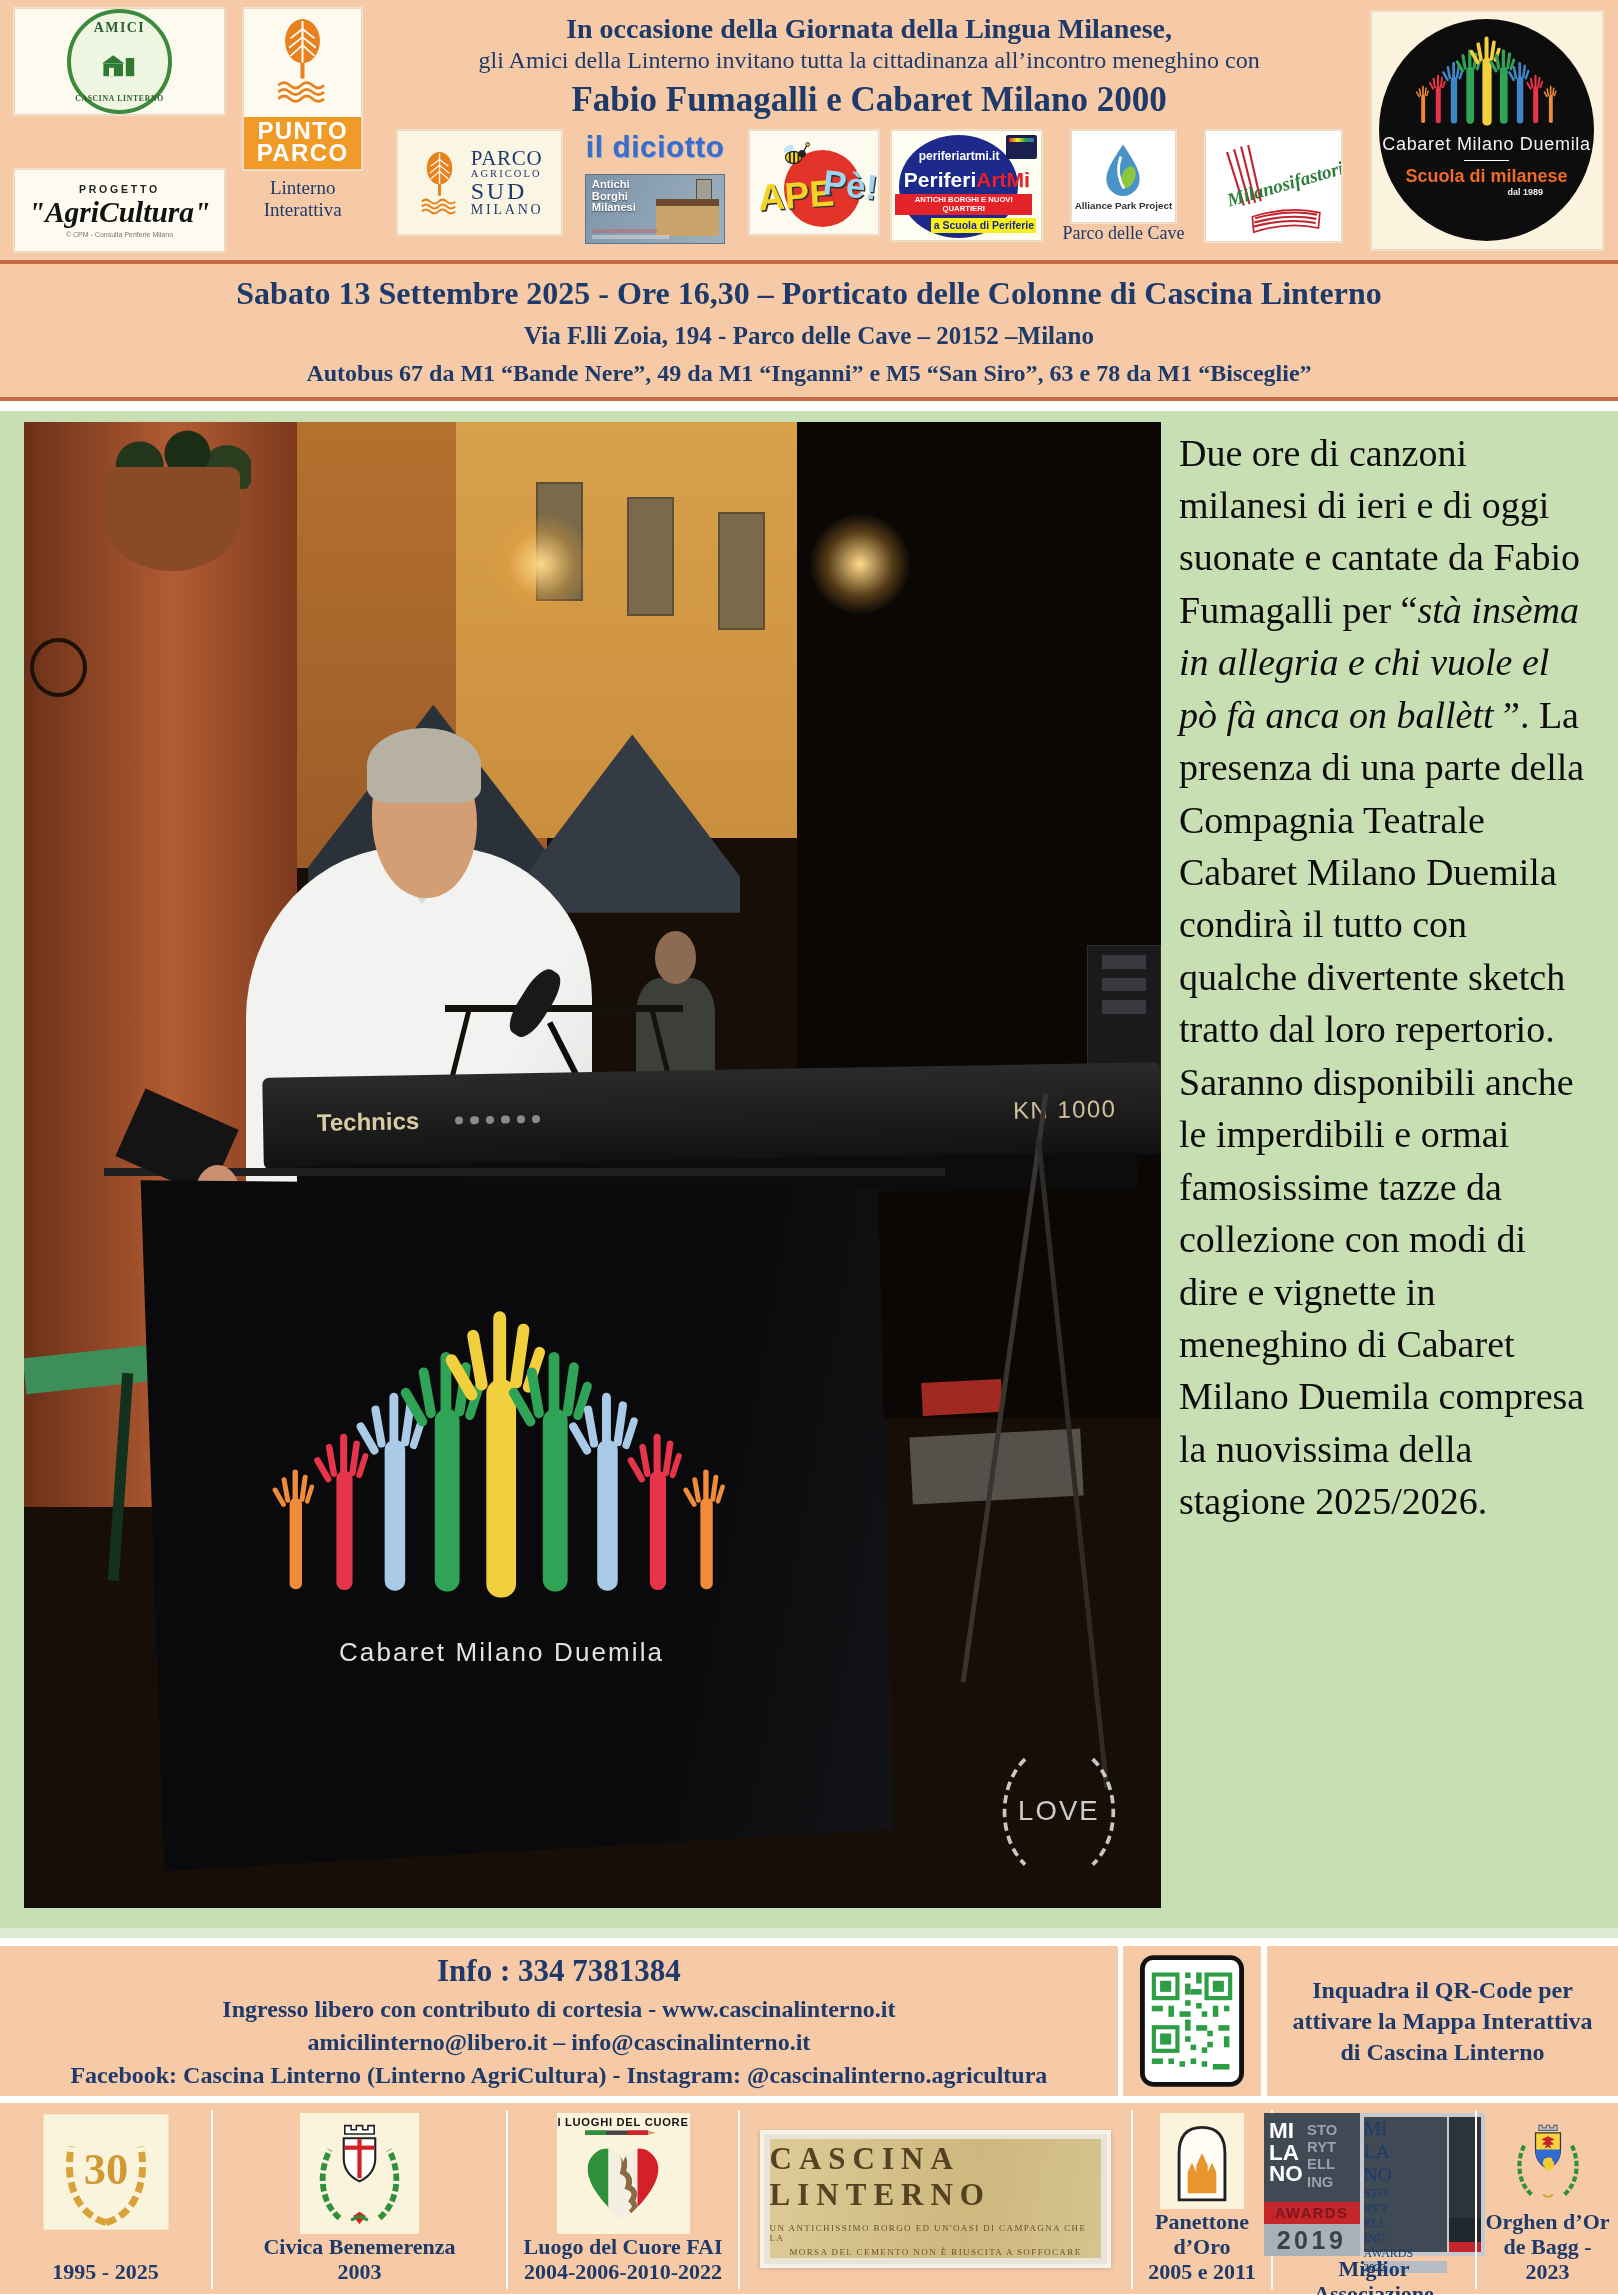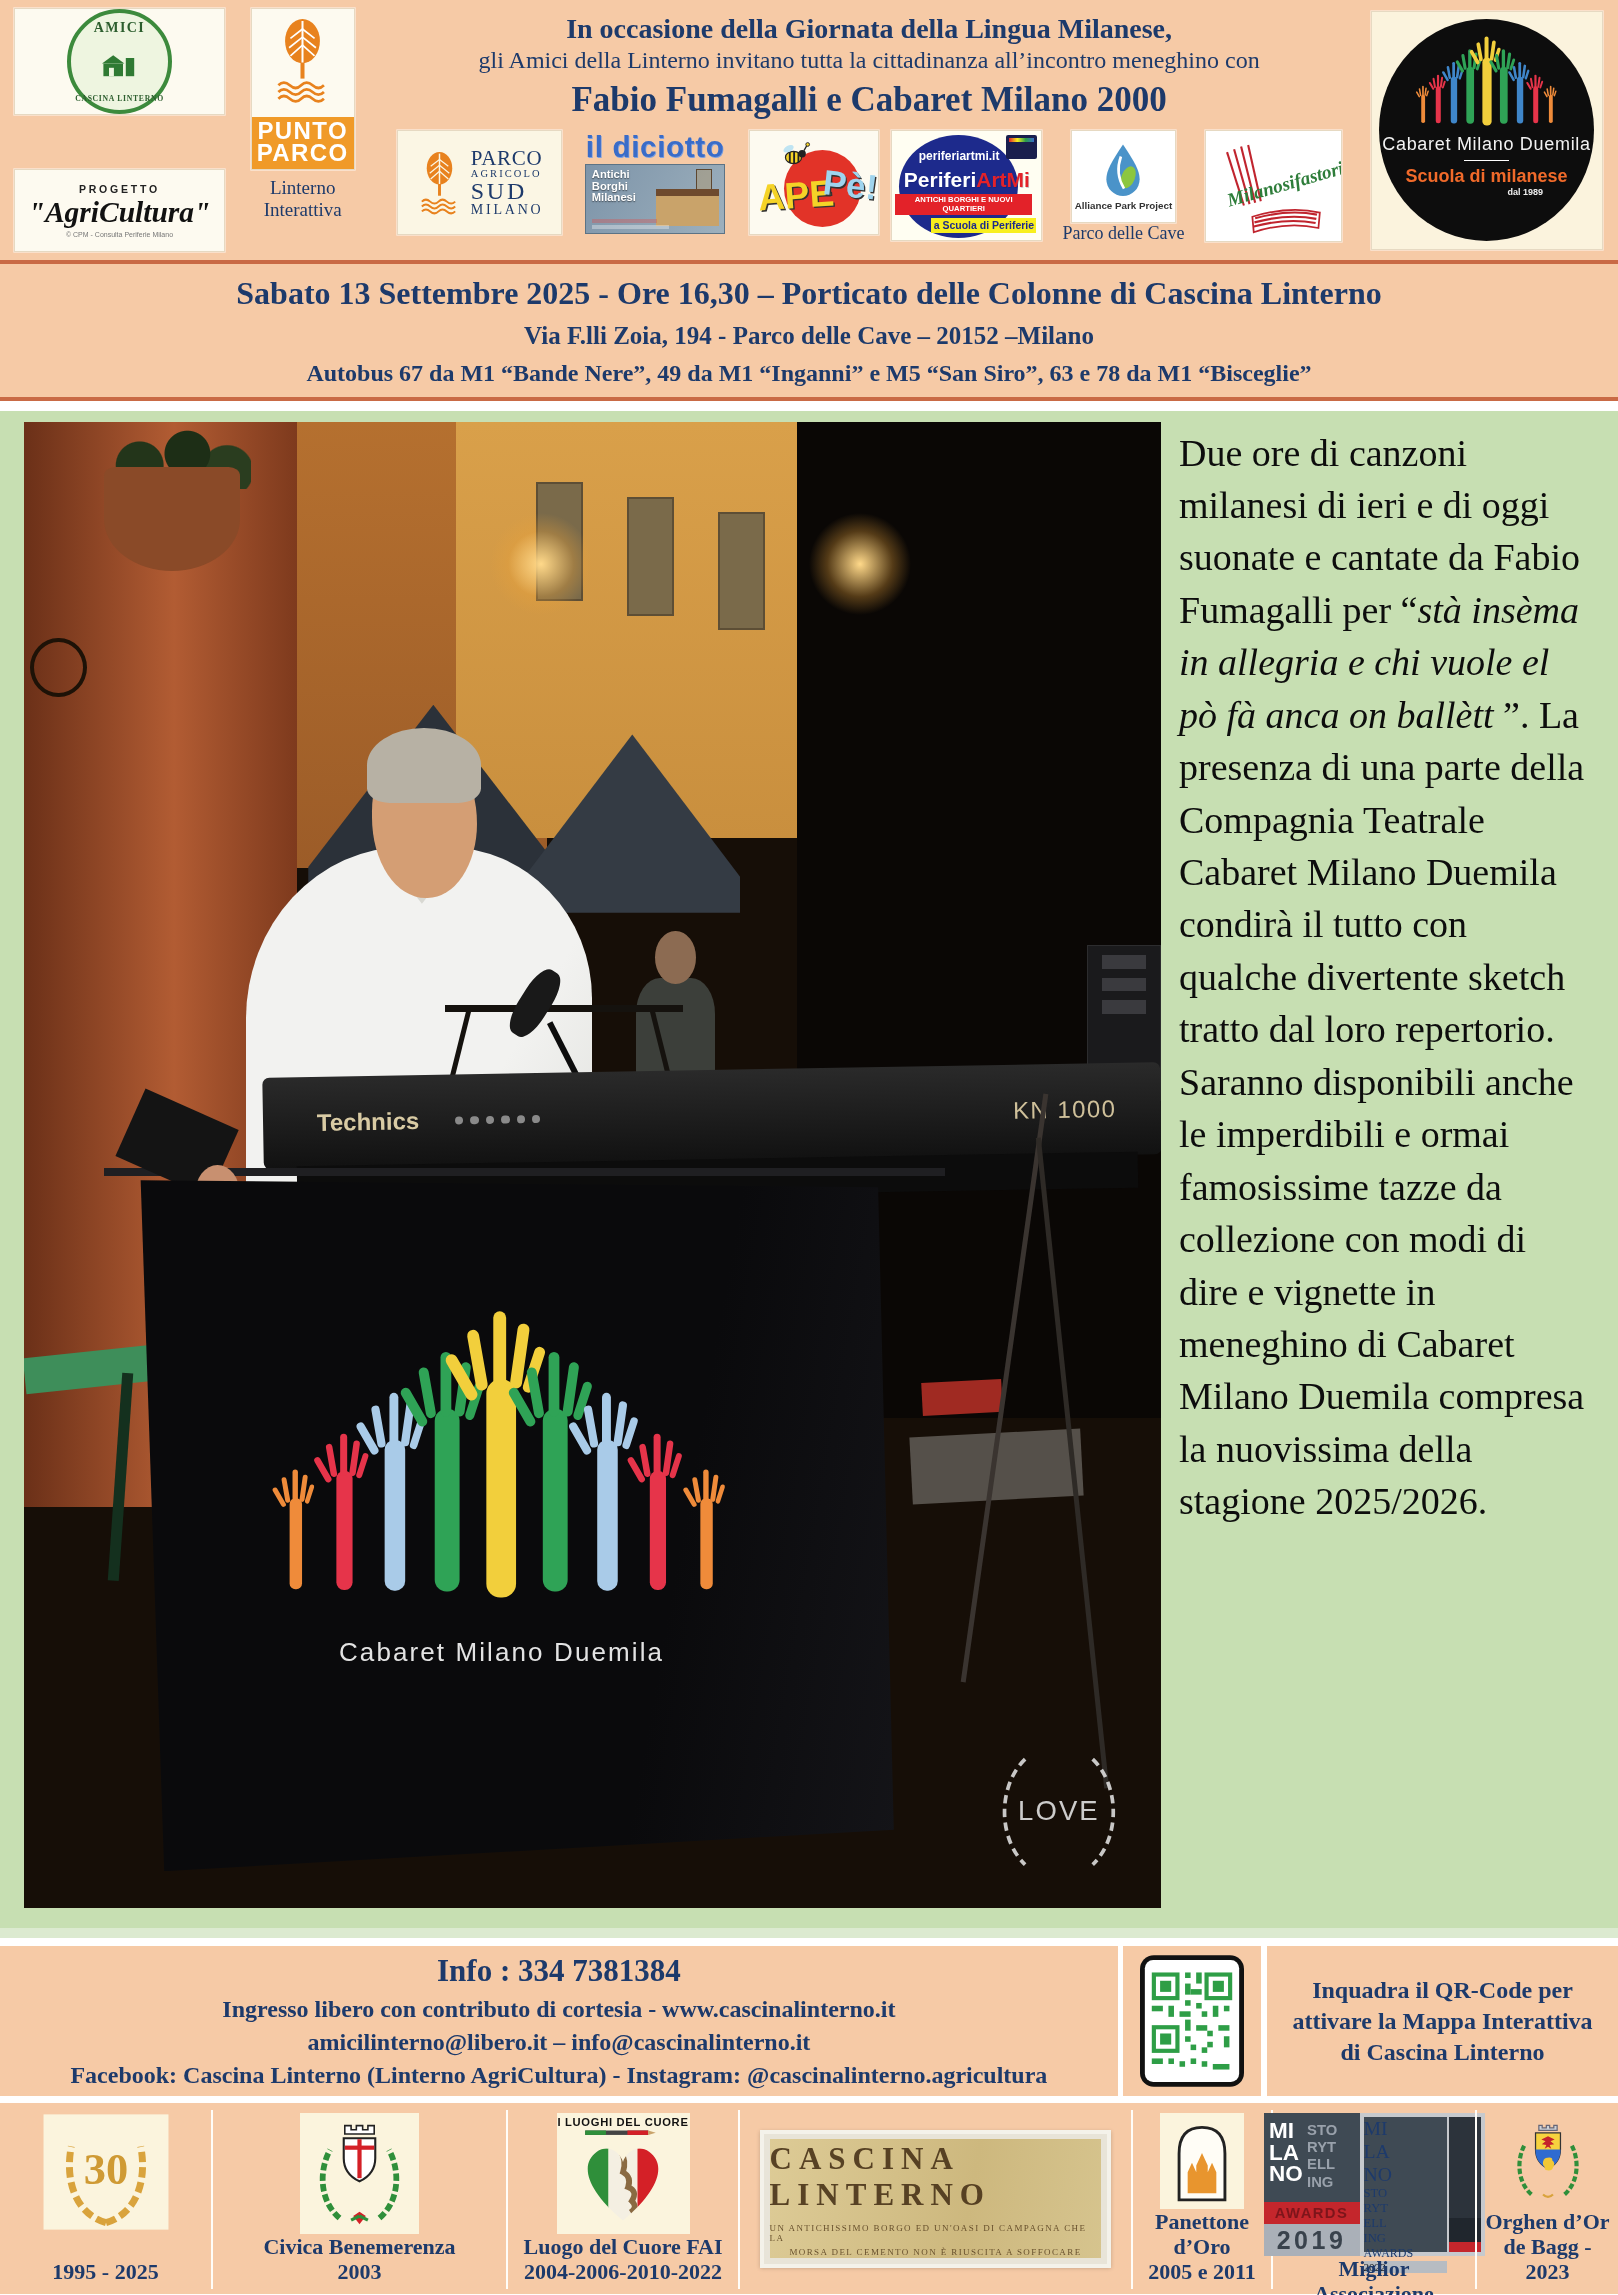--- a/index.html
+++ b/index.html
@@ -15,40 +15,40 @@
   .amici-oval{width:105px;height:105px;border-radius:50%;border:4.9px solid #3c8a3c;background:#eef5e0;
               display:flex;flex-direction:column;align-items:center;justify-content:space-between;padding:7px 2.8px;}
   .amici-top{font-size:14px;font-weight:bold;color:#2c5e2e;letter-spacing:1.4px;}
   .amici-bottom{font-size:7.7px;font-weight:bold;color:#2c5e2e;letter-spacing:0.7px;text-align:center;}
   .agri{height:83px;display:flex;flex-direction:column;align-items:center;justify-content:center;gap:1.4px;}
   .agri-small{font-family:"Liberation Sans",sans-serif;font-size:10.5px;font-weight:bold;color:#222;letter-spacing:2.8px;}
   .agri-big{font-size:29.5px;font-weight:bold;font-style:italic;color:#111;}
   .agri-tiny{font-family:"Liberation Sans",sans-serif;font-size:7px;color:#777;}
 
   .hpunto{width:133px;display:flex;flex-direction:column;align-items:center;}
-  .punto{width:104px;height:162px;display:flex;flex-direction:column;align-items:center;padding-top:5.6px;}
+  .punto{width:119px;height:162px;display:flex;flex-direction:column;align-items:center;padding-top:5.6px;}
   .punto svg{width:67px;height:91px;}
   .punto-band{margin-top:auto;width:100%;background:#f09a28;text-align:center;padding:2.8px 0 4.2px;}
   .punto-band div{font-family:"Liberation Sans",sans-serif;font-weight:bold;font-size:24px;color:#fff;line-height:.95;letter-spacing:1.4px;}
   .punto-cap{margin-top:7px;text-align:center;font-size:19px;color:#1d3a6b;line-height:1.15;}
 
   .hcenter{flex:1;display:flex;flex-direction:column;}
   .htitle{text-align:center;padding-top:4.2px;}
   .t1{font-size:28px;font-weight:bold;}
   .t2{font-size:24px;margin-top:2.8px;}
   .t3{font-size:35px;font-weight:bold;margin-top:5.6px;}
   .partners{display:flex;gap:12.6px;margin-top:9.8px;align-items:flex-start;justify-content:center;}
   .parco-sud{width:165px;height:105px;display:flex;align-items:center;justify-content:center;gap:7px;background:#fbf6e4;}
   .parco-sud svg{width:49px;height:77px;}
   .ps-txt{line-height:1;color:#1d3a6b;text-align:left;}
   .ps1{font-size:21px;letter-spacing:0.7px;}
   .ps2{font-size:10.5px;letter-spacing:2.1px;}
   .ps3{font-size:24px;letter-spacing:2.8px;}
   .ps4{font-size:14px;letter-spacing:2.8px;}
-  .stack18{width:162px;display:flex;flex-direction:column;align-items:center;gap:0;}
+  .stack18{width:162px;display:flex;flex-direction:column;align-items:center;gap:10px;}
   .dici{font-family:"Liberation Sans",sans-serif;font-size:29.5px;font-weight:bold;color:#3a6cc8;letter-spacing:0.7px;text-shadow:0.7px 0.7px 0 #7ea0de;}
   .antichi{width:140px;height:70px;background:linear-gradient(120deg,#7d94a9,#9db0bd);border:0.7px solid #5c7385;position:relative;overflow:hidden;padding:4.2px 5.6px;}
   .antichi .bld{position:absolute;right:5.6px;bottom:7px;width:63px;height:37px;background:#c9a36a;border-top:7px solid #6e4a2e;}
   .antichi .twr{position:absolute;right:12.6px;top:4.2px;width:15.5px;height:32px;background:#b5946066;border:1.4px solid #5d4730;}
   .ab-l{position:relative;font-family:"Liberation Sans",sans-serif;font-size:11.2px;font-weight:bold;color:#fff;line-height:1.05;text-shadow:0 0.7px 1.4px #0008;}
   .ab-bar{position:absolute;left:5.6px;bottom:9.8px;width:65px;height:3.5px;background:#d3585866;}
   .ab-bar2{position:absolute;left:5.6px;bottom:4.2px;width:77px;height:3.5px;background:#ffffff55;}
   .ape{width:130px;height:105px;position:relative;overflow:hidden;}
   .ape-circle{position:absolute;left:34px;top:19.7px;width:77px;height:77px;border-radius:50%;background:#e23328;}
   .ape-a{position:absolute;left:8.4px;top:44px;font-family:"Liberation Sans",sans-serif;font-size:37px;font-weight:bold;color:#f5d327;text-shadow:1.4px 1.4px 0 #333;transform:rotate(-4deg);}

